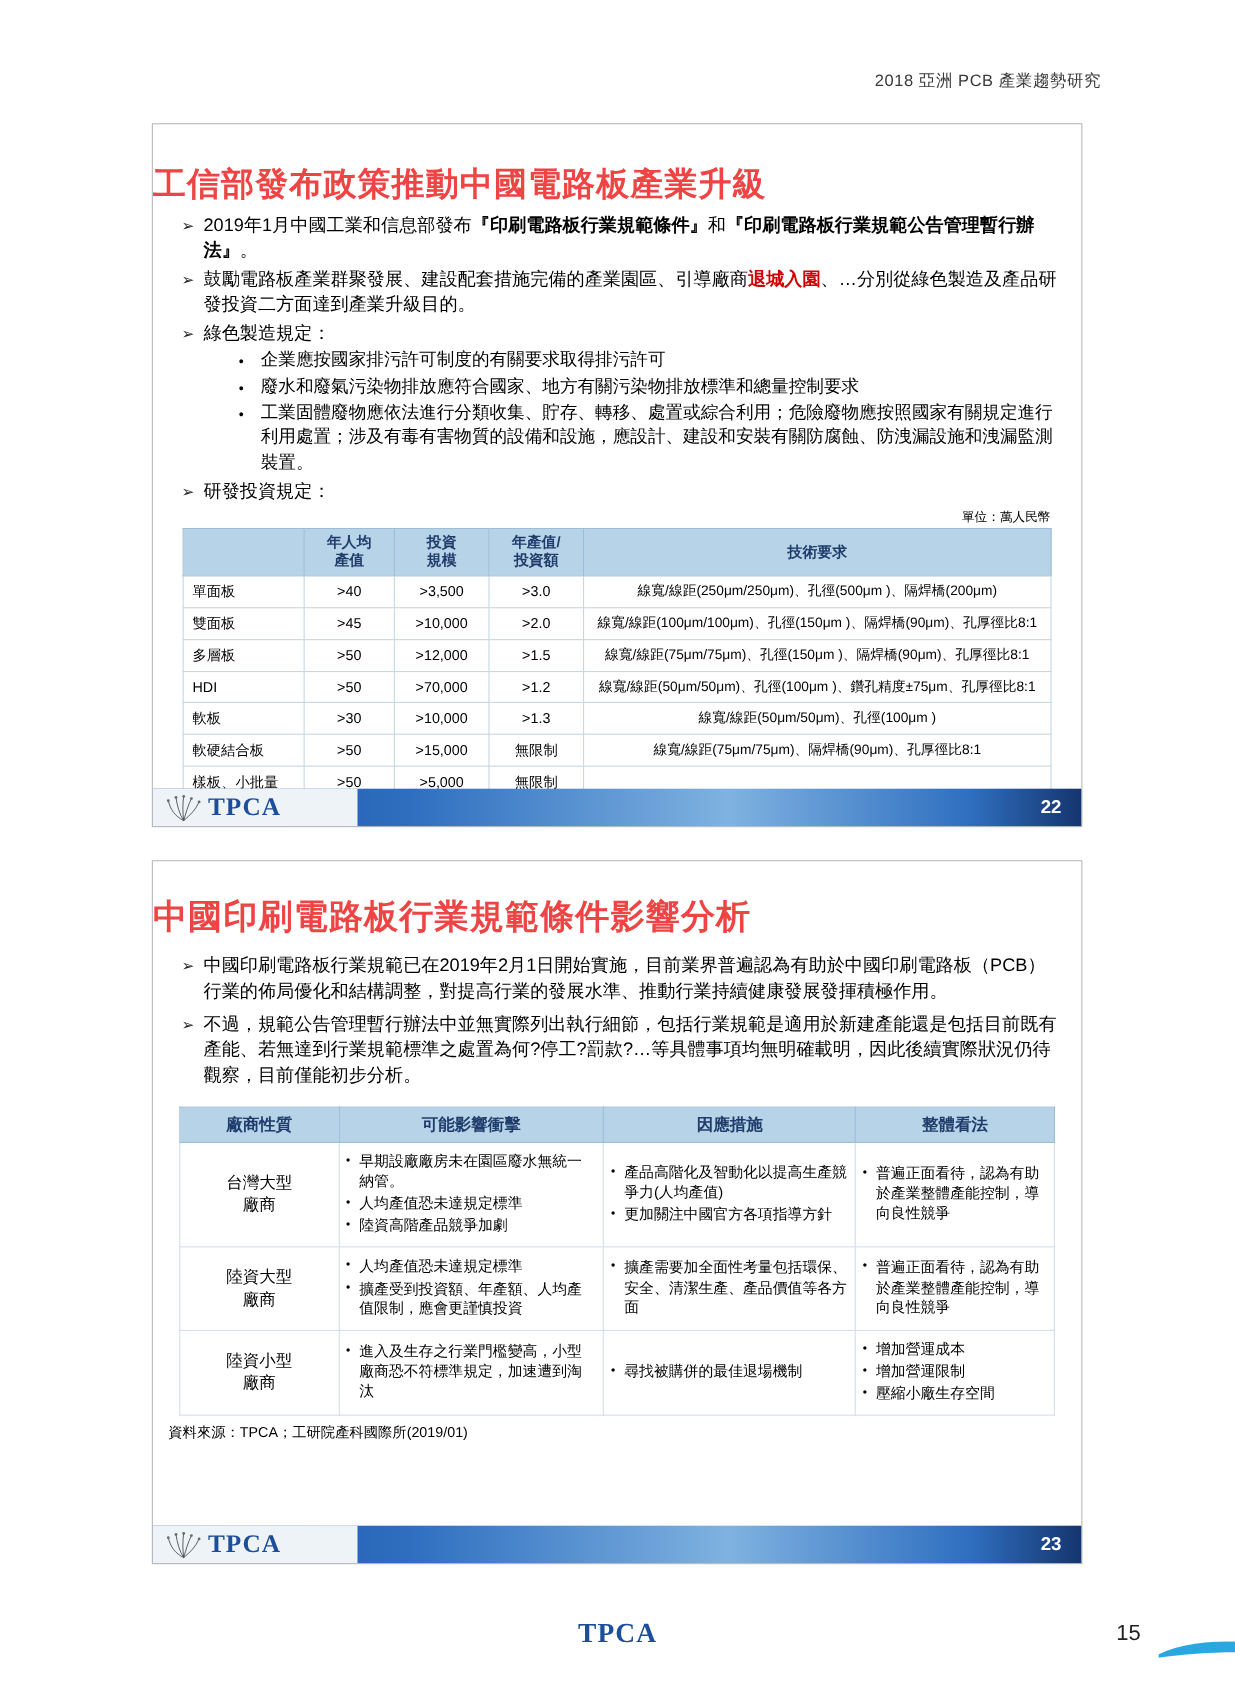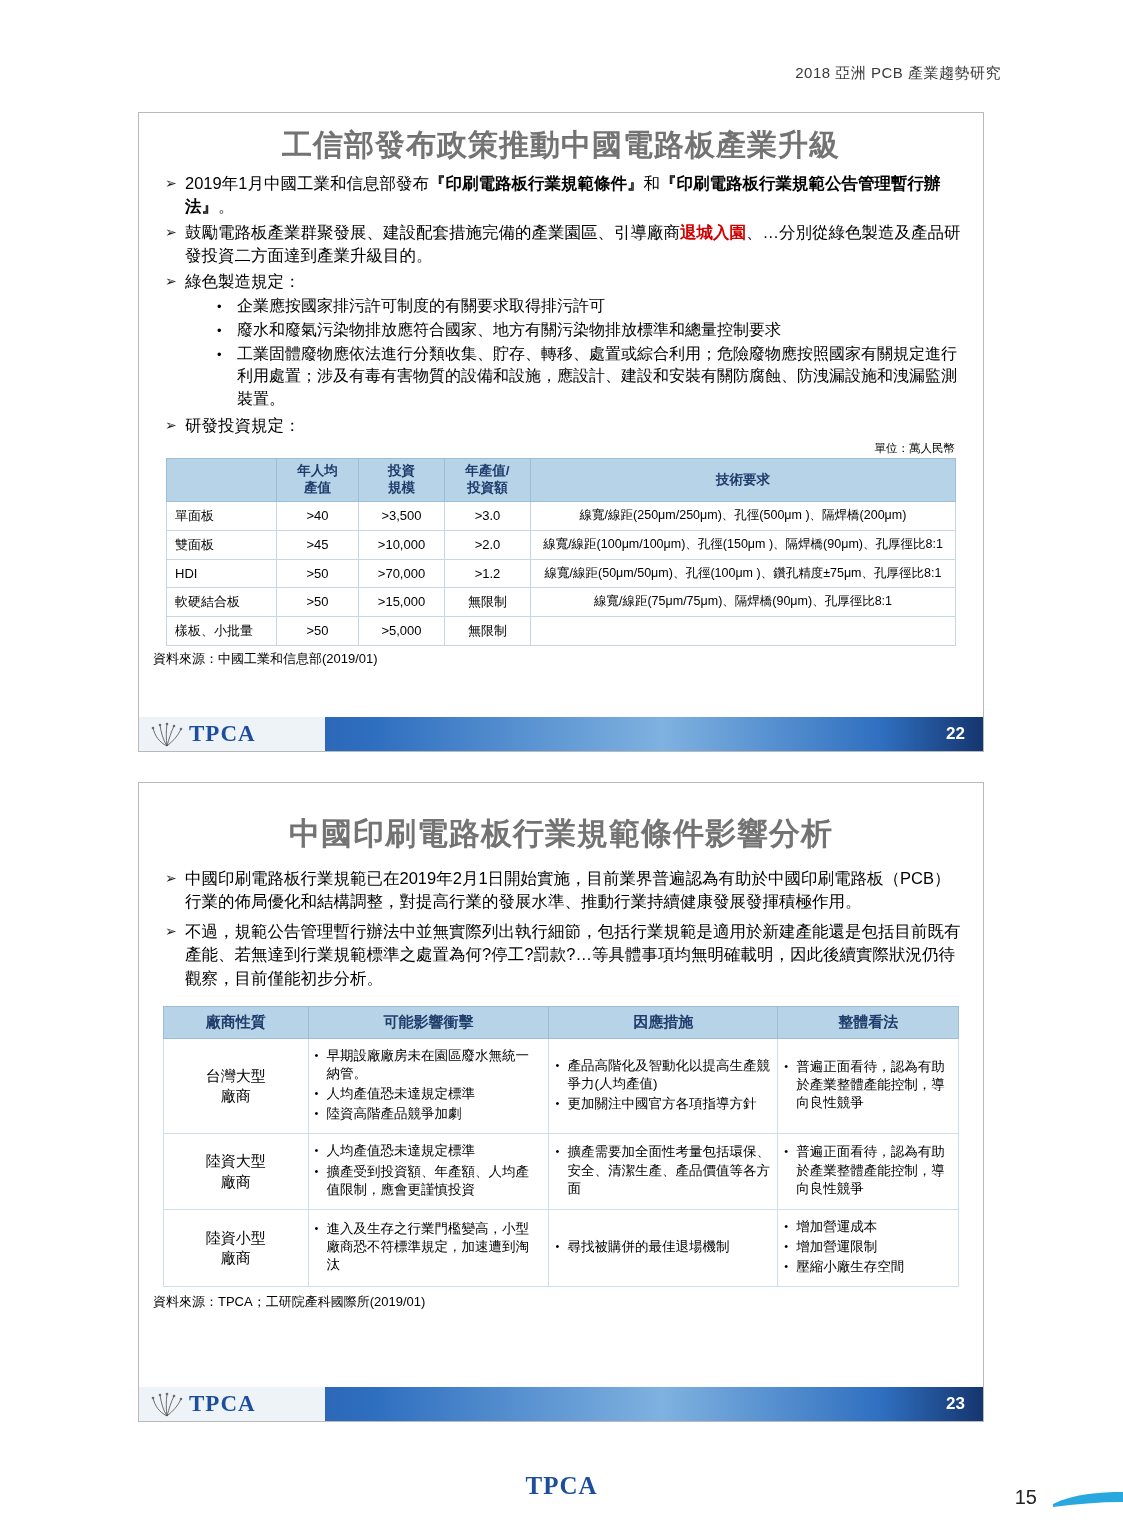--- a/index.html
+++ b/index.html
@@ -30,26 +30,25 @@
     left: 138px;
     width: 846px;
     border: 1px solid #b9b9b9;
     background: #fff;
     box-sizing: border-box;
   }
   #slide-22 { top: 112px; height: 640px; }
   #slide-23 { top: 782px; height: 640px; }
 
   .slide-title {
-    text-align: center;
     font-size: 30px;
     font-weight: bold;
     letter-spacing: 1px;
-    margin: 12px 0 6px 0;
-    color: #737373;
+    margin: 34px 0 6px 0;
+    color: #ef4444;
   }
   #slide-23 .slide-title { margin-top: 30px; font-size: 31px; }
 
   .body-block {
     padding: 0 20px 0 26px;
   }
 
   
   .bullet-l1 {
     display: flex;
@@ -222,21 +221,21 @@
     width: 100%;
     text-align: center;
     font-family: "Liberation Serif", serif;
     font-size: 25px;
     font-weight: bold;
     color: #1d4e9b;
     letter-spacing: 1px;
   }
   .bottom-pagenum {
     position: absolute;
-    bottom: 27px;
+    bottom: 39px;
     right: 86px;
     font-size: 20px;
     color: #222;
   }
   .corner-swoosh {
     position: absolute;
     right: 0;
     bottom: 28px;
     width: 70px;
     height: 16px;
@@ -328,25 +327,39 @@
         <td class="tech">線寬/線距(250μm/250μm)、孔徑(500μm )、隔焊橋(200μm)</td>
       </tr>
       <tr>
         <td class="name">雙面板</td>
         <td>&gt;45</td>
         <td>&gt;10,000</td>
         <td>&gt;2.0</td>
         <td class="tech">線寬/線距(100μm/100μm)、孔徑(150μm )、隔焊橋(90μm)、孔厚徑比8:1</td>
       </tr>
       <tr>
+        <td class="name">多層板</td>
+        <td>&gt;50</td>
+        <td>&gt;12,000</td>
+        <td>&gt;1.5</td>
+        <td class="tech">線寬/線距(75μm/75μm)、孔徑(150μm )、隔焊橋(90μm)、孔厚徑比8:1</td>
+      </tr>
+      <tr>
         <td class="name">HDI</td>
         <td>&gt;50</td>
         <td>&gt;70,000</td>
         <td>&gt;1.2</td>
         <td class="tech">線寬/線距(50μm/50μm)、孔徑(100μm )、鑽孔精度±75μm、孔厚徑比8:1</td>
+      </tr>
+      <tr>
+        <td class="name">軟板</td>
+        <td>&gt;30</td>
+        <td>&gt;10,000</td>
+        <td>&gt;1.3</td>
+        <td class="tech">線寬/線距(50μm/50μm)、孔徑(100μm )</td>
       </tr>
       <tr>
         <td class="name">軟硬結合板</td>
         <td>&gt;50</td>
         <td>&gt;15,000</td>
         <td>無限制</td>
         <td class="tech">線寬/線距(75μm/75μm)、隔焊橋(90μm)、孔厚徑比8:1</td>
       </tr>
       <tr>
         <td class="name">樣板、小批量</td>

